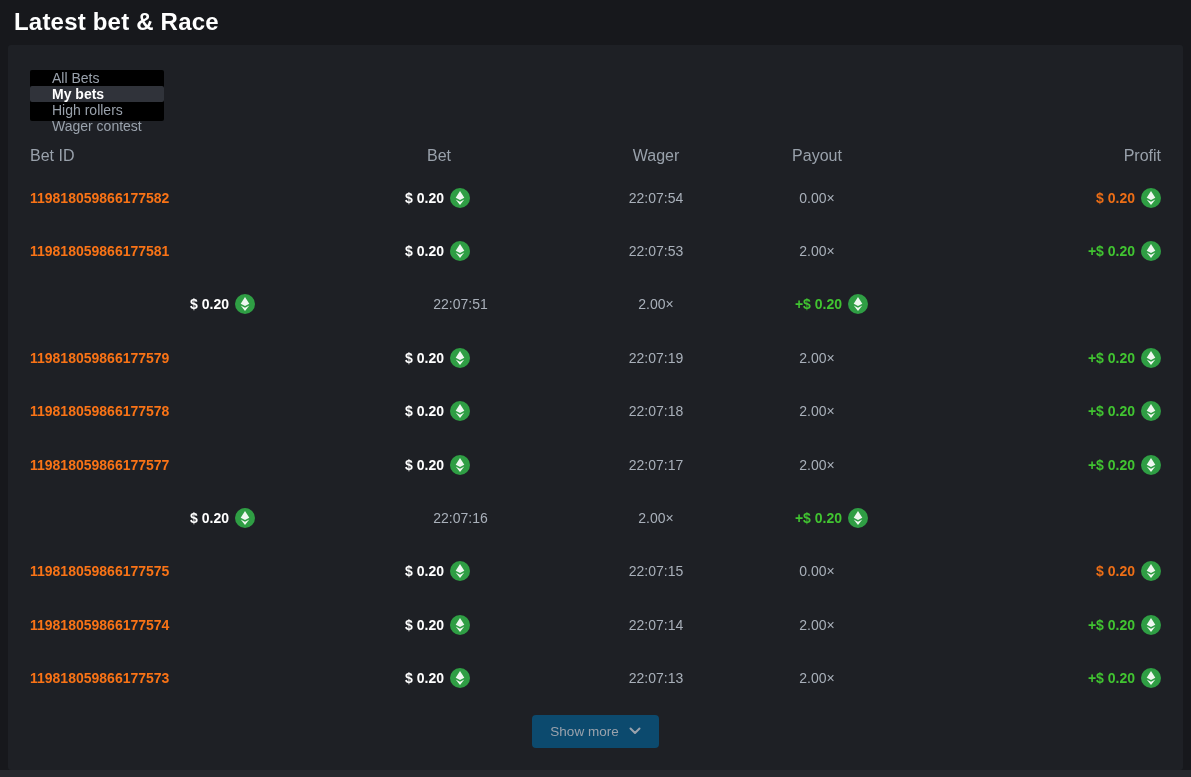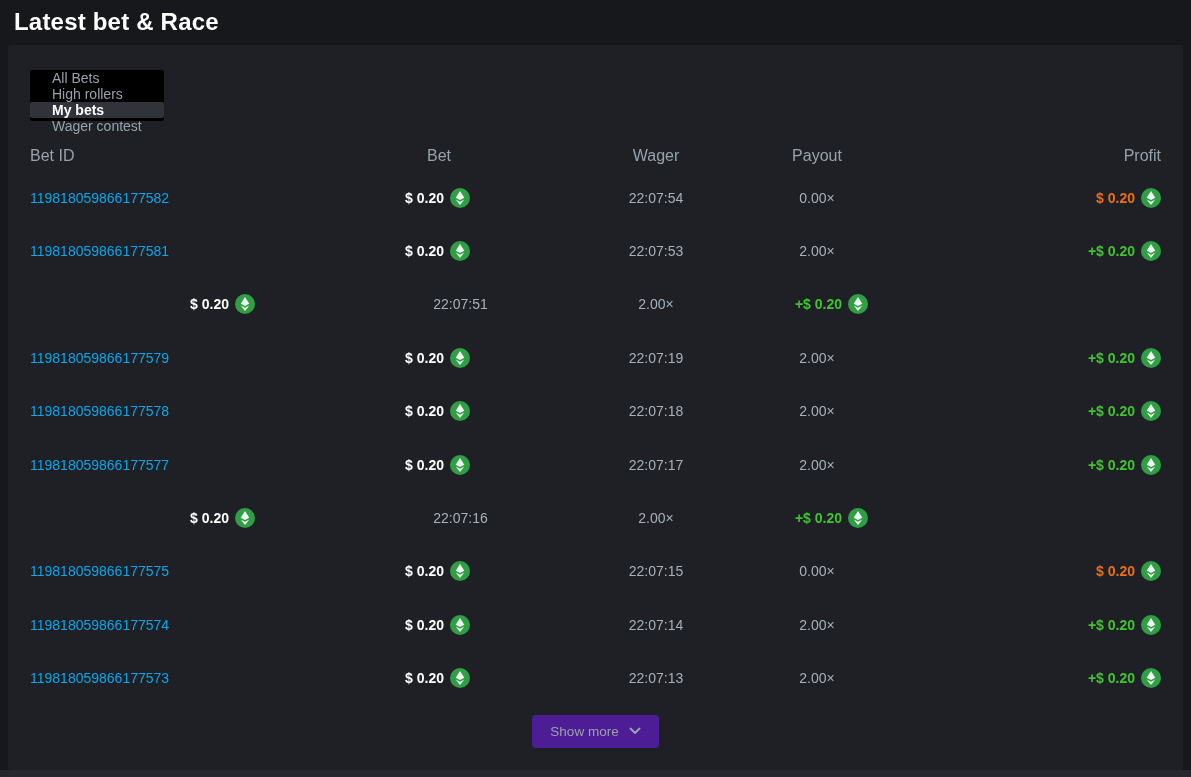--- a/index.html
+++ b/index.html
@@ -79,60 +79,60 @@
     font-size: 16px;
   }
   .thead .c2 { text-align: right; padding-right: 117px; }
   .thead .c5 { text-align: right; }
   .row {
     height: 53.4px;
     font-size: 14px;
     color: #a9b0ba;
     cursor: pointer;
   }
-  .bet-id { color: #0ea5e9; }
+  .bet-id { color: #f97316; font-weight: bold; }
   .bet-amount { color: #ffffff; font-weight: bold; }
   .profit-amount { font-weight: bold; }
   .coin {
     width: 20px; height: 20px;
     flex: 0 0 20px;
     display: inline-block;
   }
   
   .showmore-wrap {
     display: flex;
     justify-content: center;
     margin-top: 10px;
   }
   .showmore-btn {
     display: flex;
     align-items: center;
     gap: 10px;
     height: 33px;
     padding: 0 18px;
-    background: #4c1d95;
+    background: #0c4a6e;
     border: none;
     border-radius: 4px;
     color: #9aa2ac;
     font-size: 13.5px;
     font-family: "Liberation Sans", sans-serif;
     cursor: pointer;
   }
 </style>
 </head>
 <body>
 
 <div class="page-title">Latest bet &amp; Race</div>
 
 <div class="panel">
 
   <div class="tabbar">
     <div class="tab">All Bets</div>
+    <div class="tab active">My bets</div>
     <div class="tab">High rollers</div>
-    <div class="tab active">My bets</div>
     <div class="tab">Wager contest</div>
   </div>
 
   <div class="grid thead">
     <div class="c1">Bet ID</div>
     <div class="c2">Bet</div>
     <div class="c3">Wager</div>
     <div class="c4">Payout</div>
     <div class="c5">Profit</div>
   </div>

